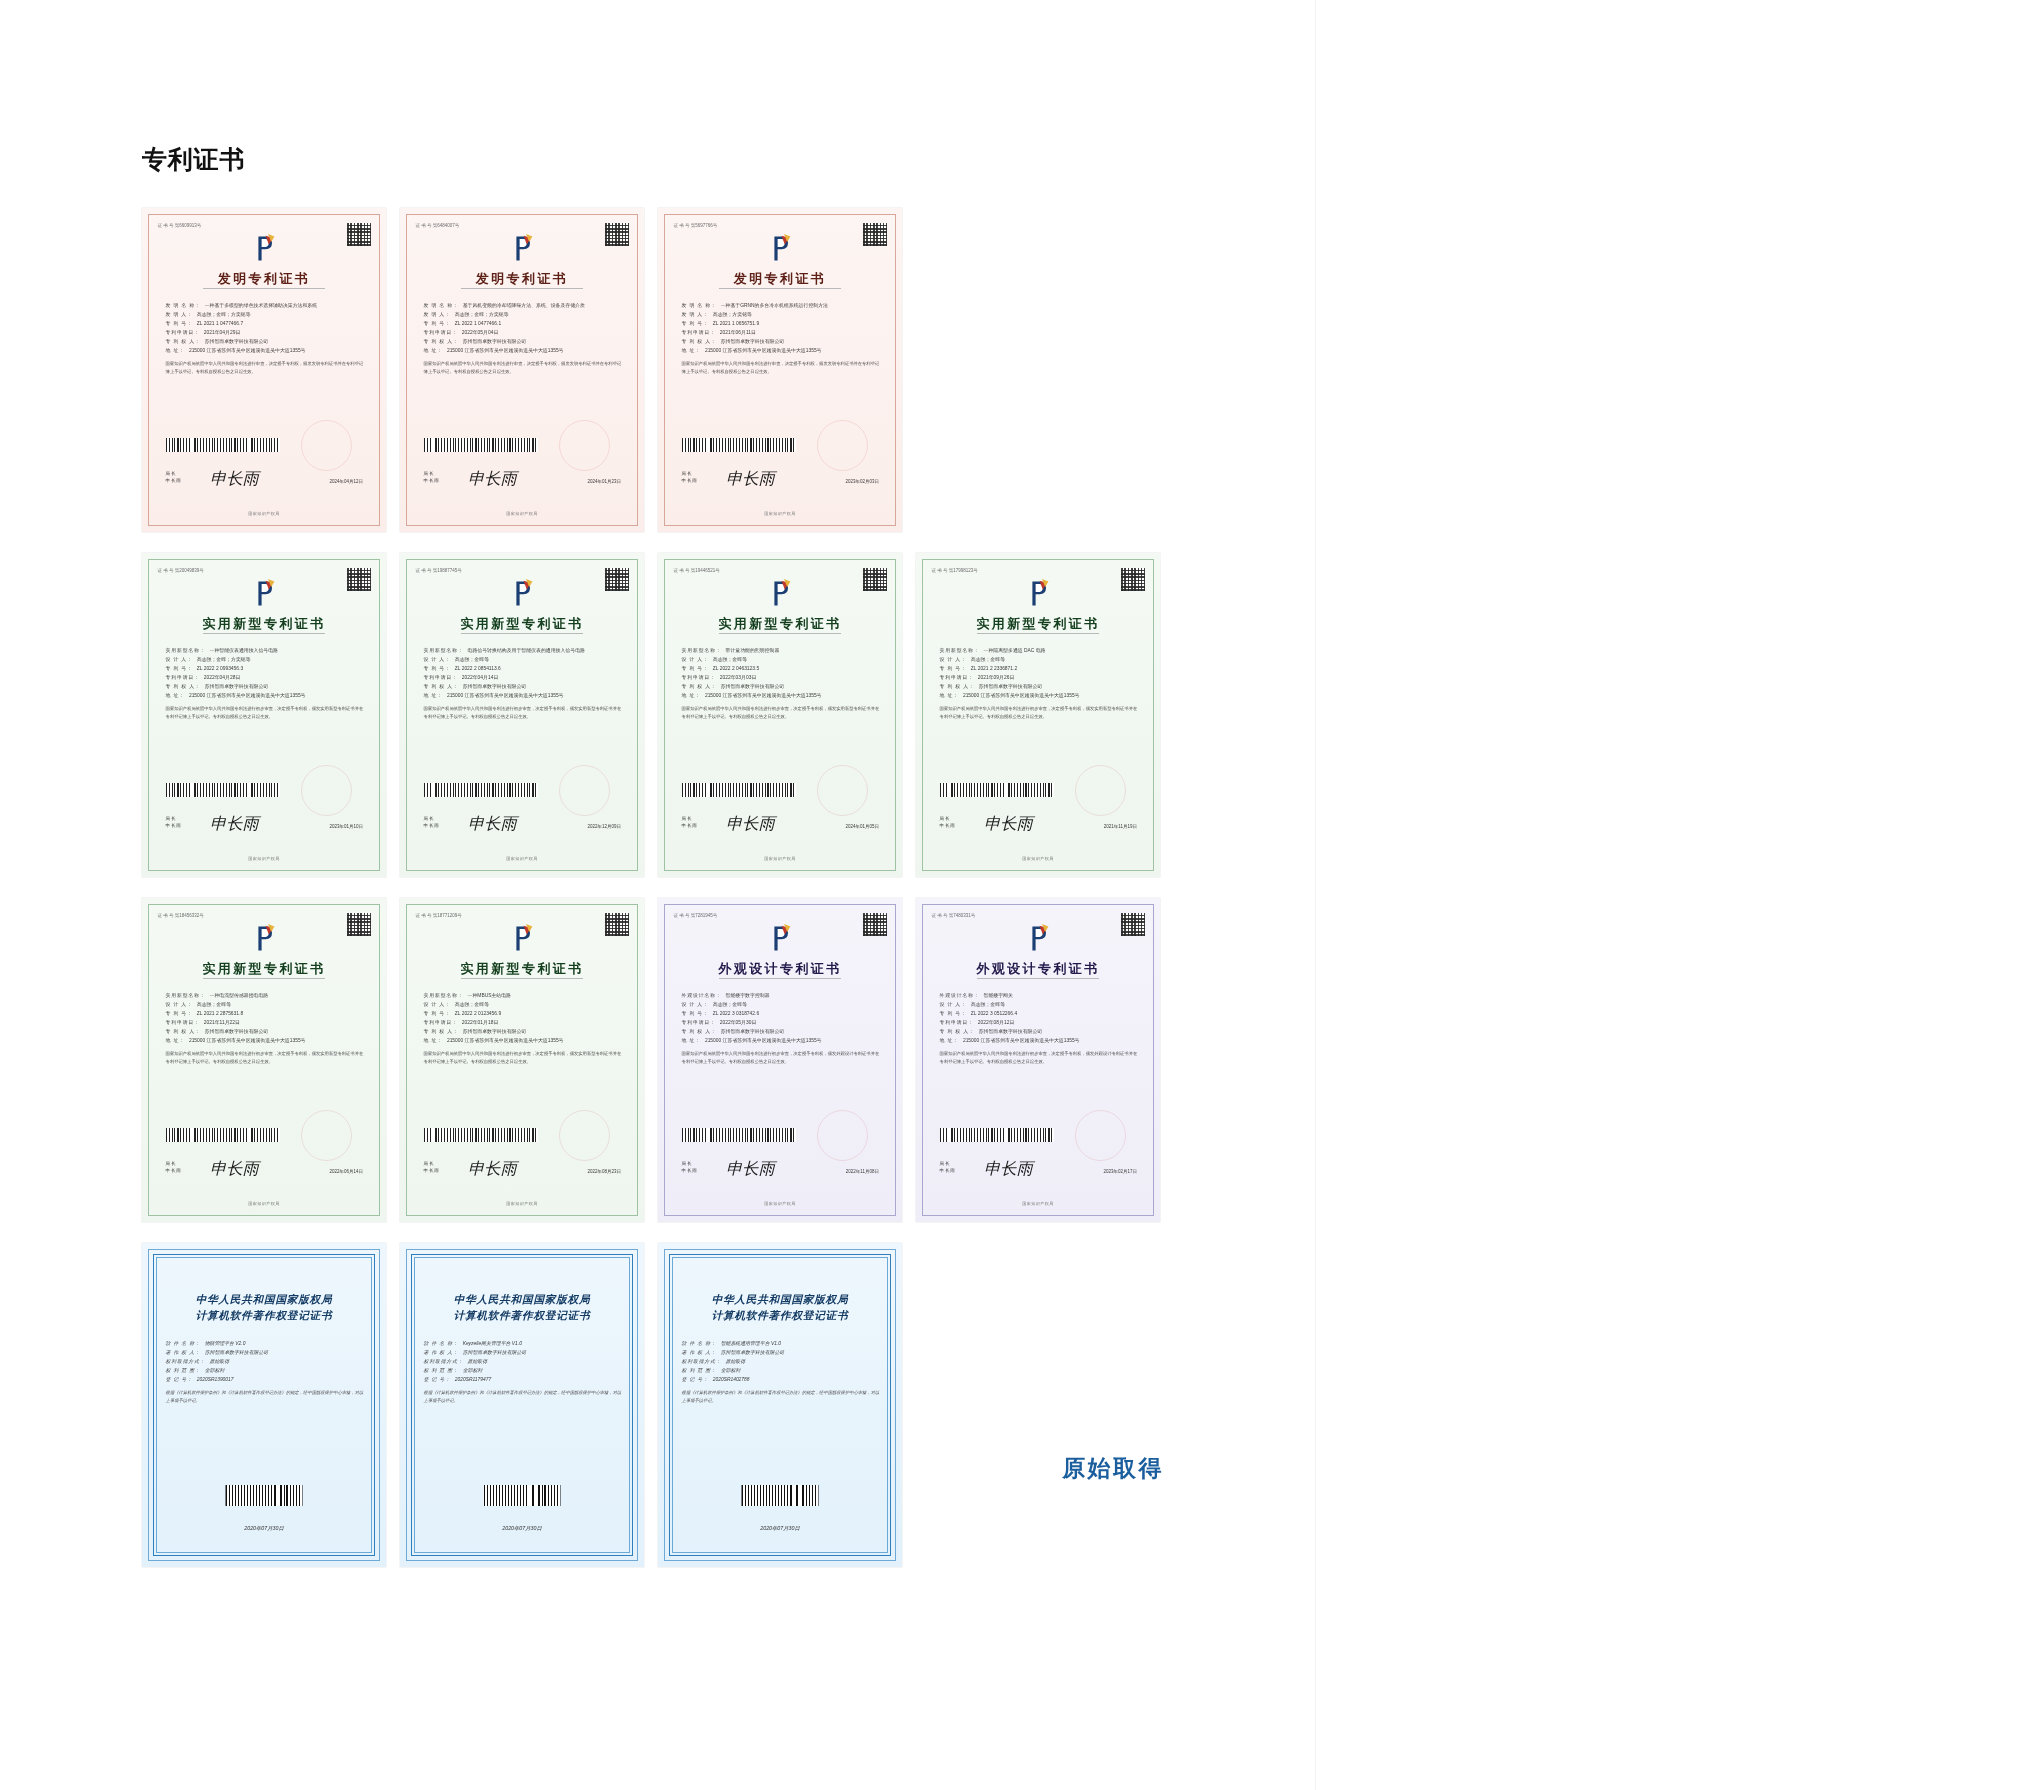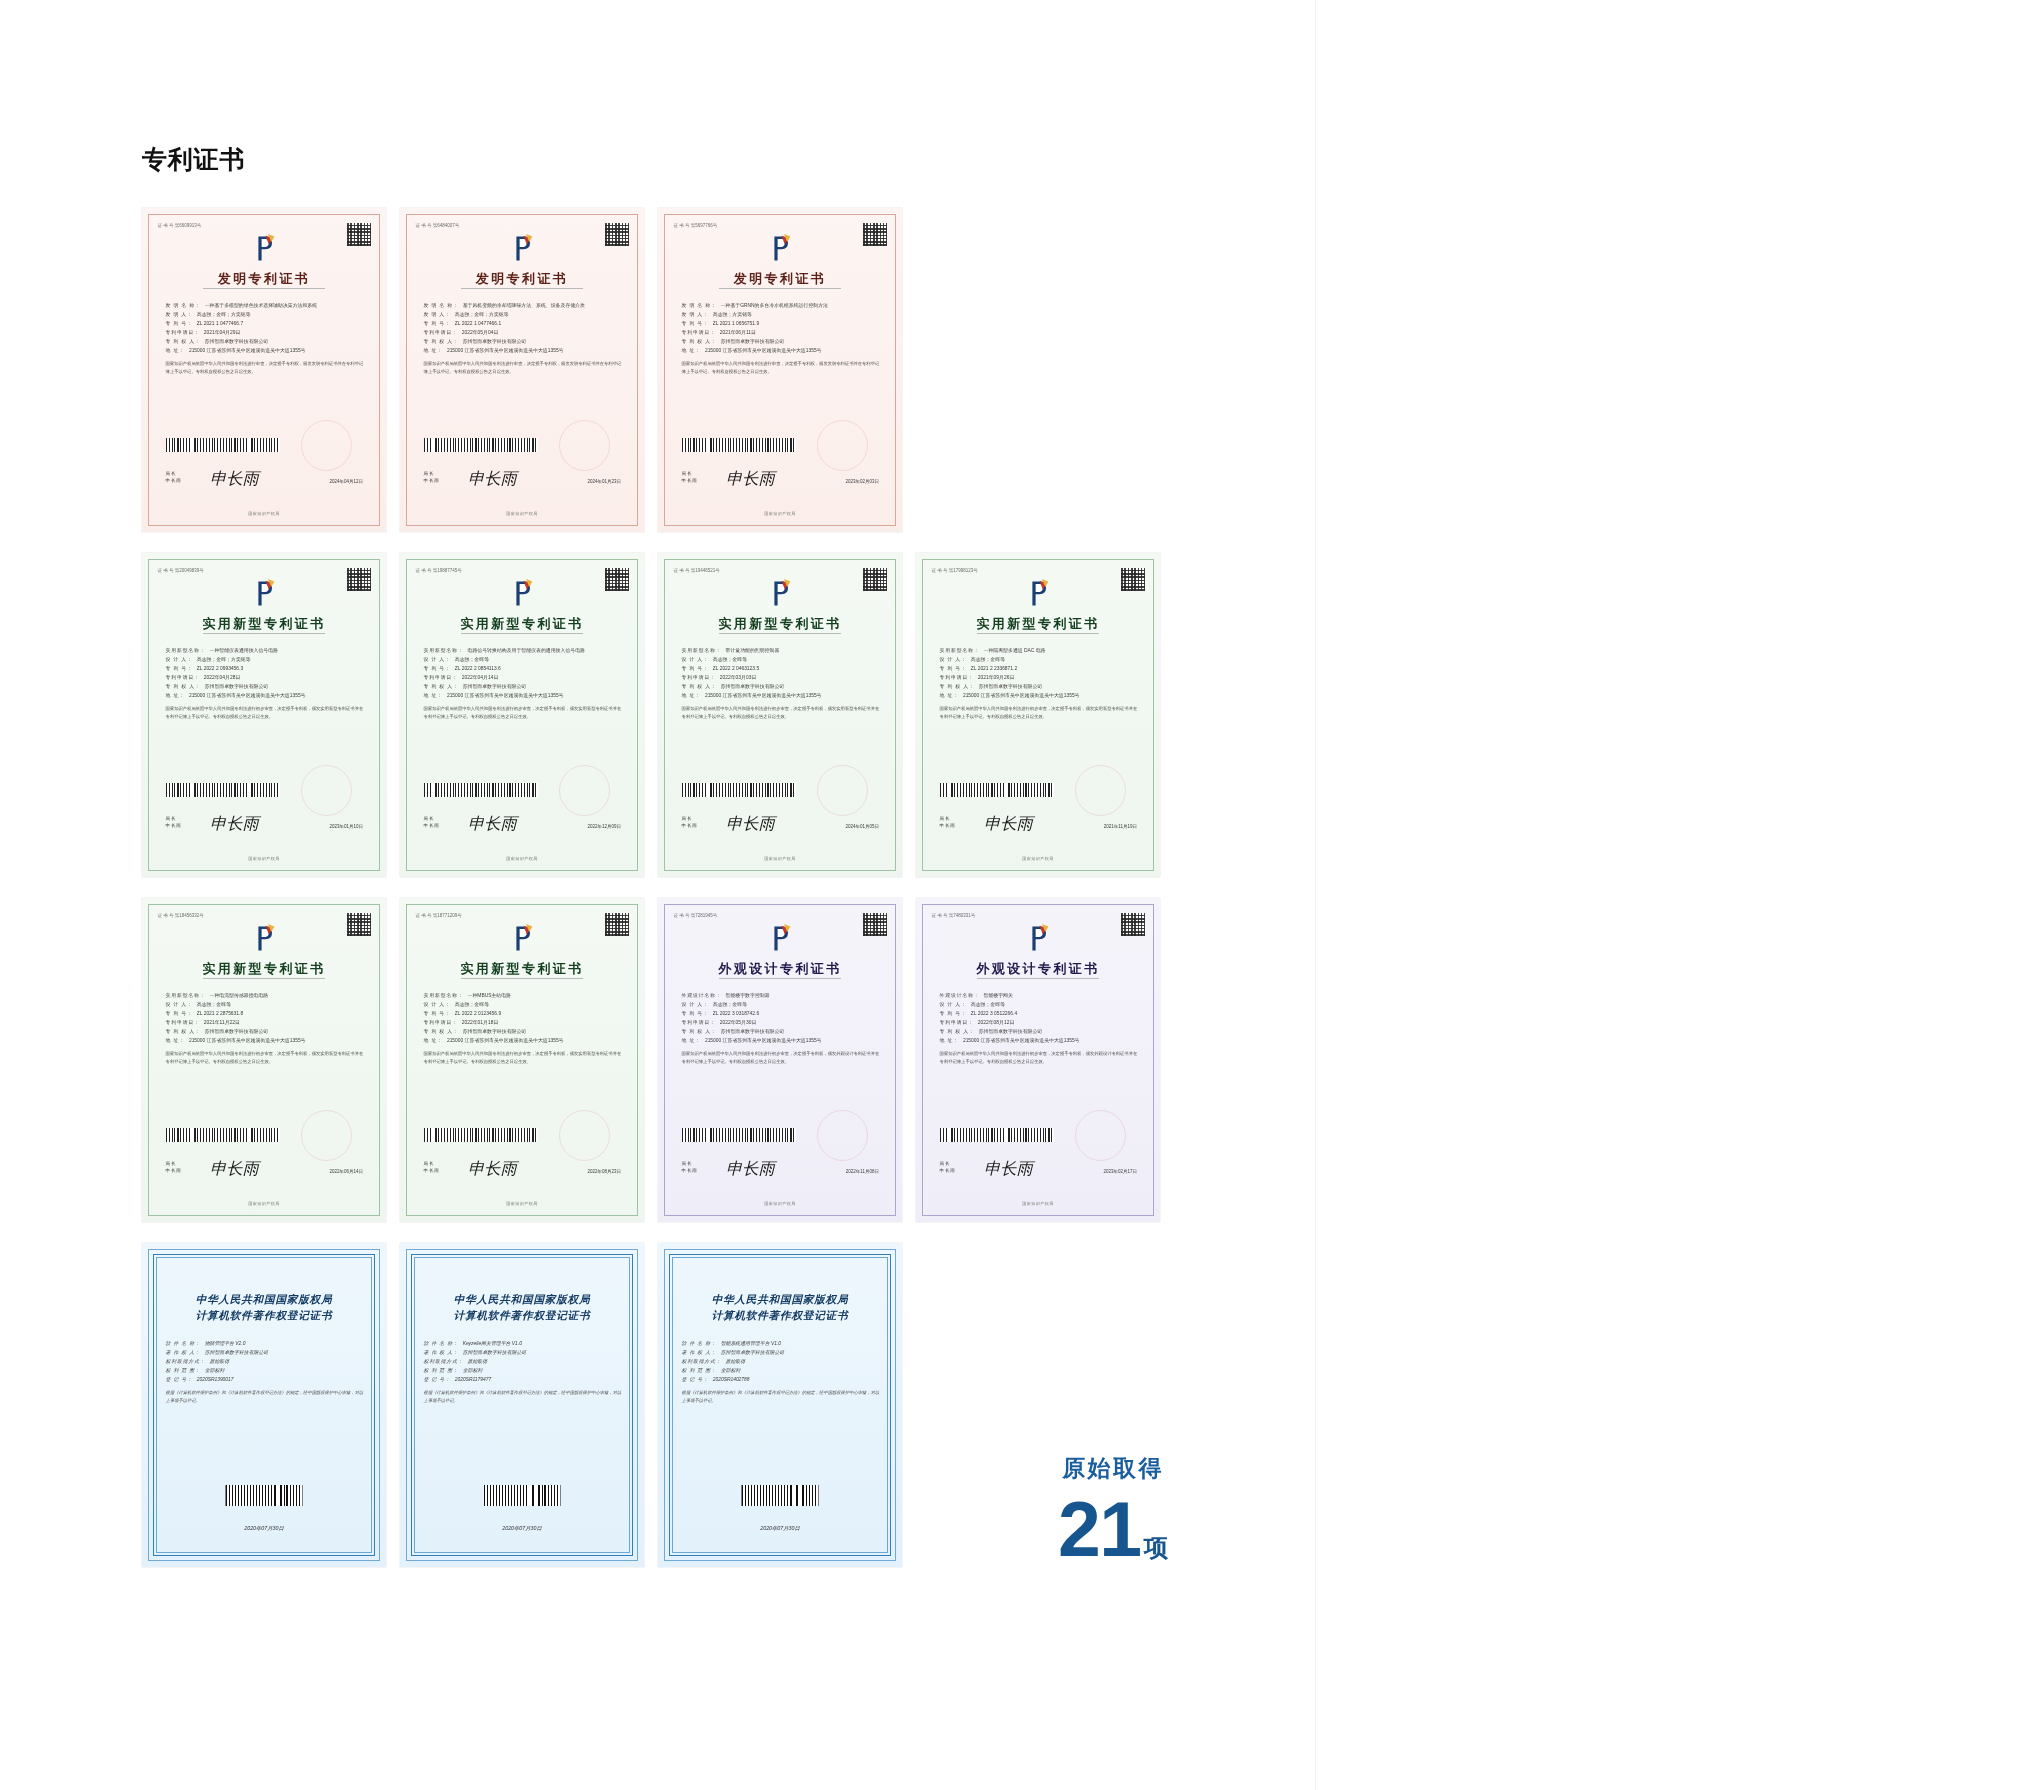--- a/index.html
+++ b/index.html
@@ -920,23 +920,20 @@
               <div class="para">根据《计算机软件保护条例》和《计算机软件著作权登记办法》的规定，经中国版权保护中心审核，对以上事项予以登记。</div>
             </div>
             <div class="sw-barcode"></div>
             <div class="sw-date">2020年07月30日</div>
           </div>
         </div>
       </div>
 
     <div class="soft-block">
       <div class="soft-label">原始取得</div>
-      <div>
-        <span class="soft-num">21</span><span class="soft-unit">项</span>
-      </div>
     </div>
   </div>
 
   <div class="right-col">
     
 
     
 
     
   </div>

